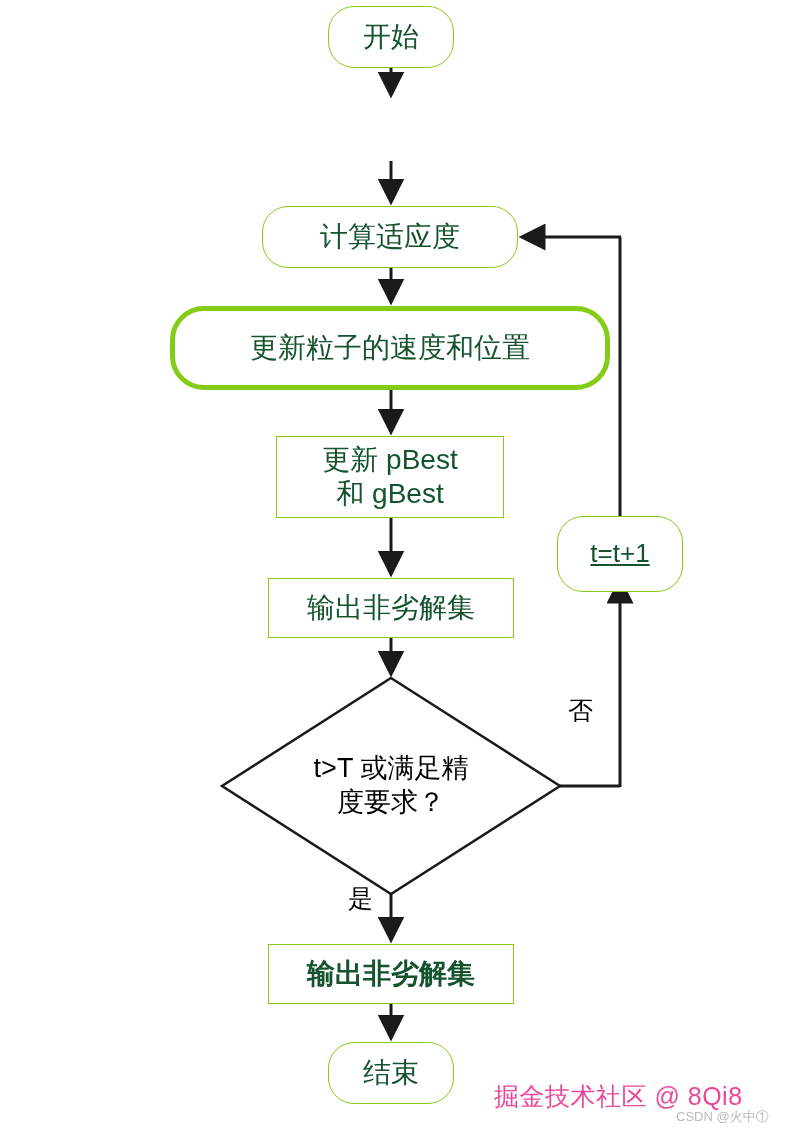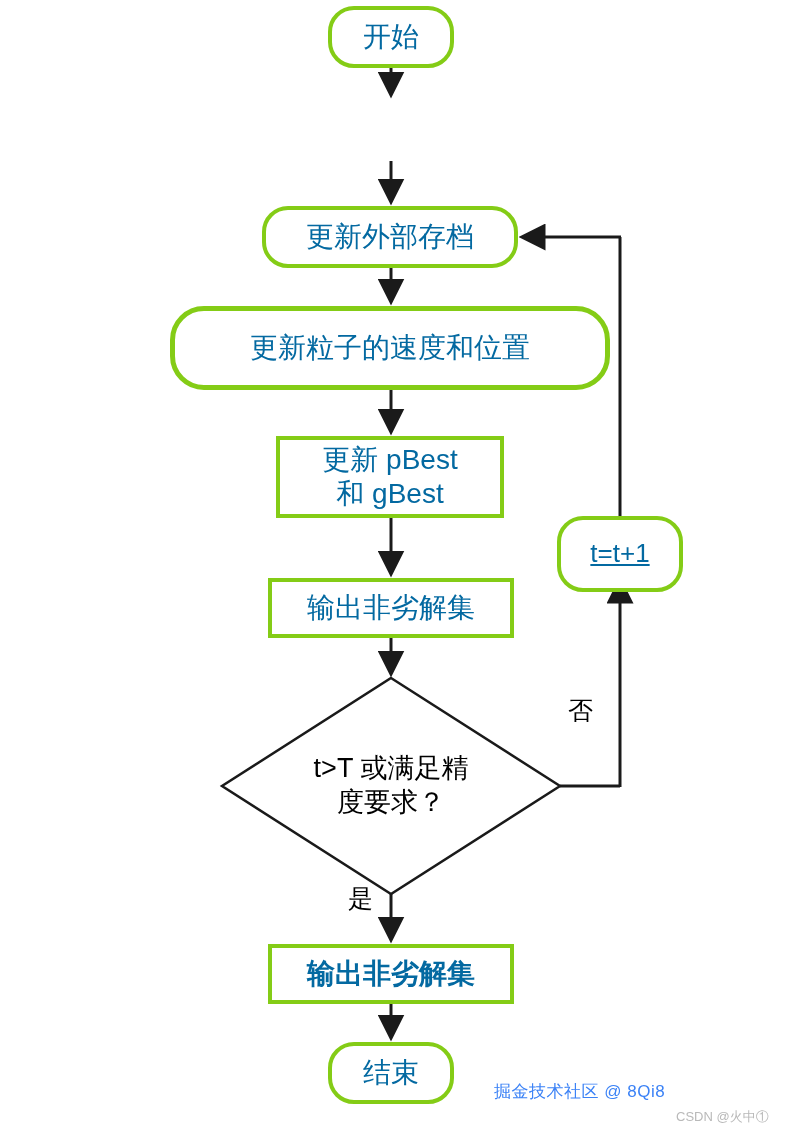--- a/index.html
+++ b/index.html
@@ -23,22 +23,22 @@
     height: 1137px;
   }
   .node {
     position: absolute;
     box-sizing: border-box;
     display: flex;
     align-items: center;
     justify-content: center;
     text-align: center;
     background: #ffffff;
-    border: 4px solid #84cc16;
-    color: #0369a1;
+    border: 1px solid #84cc16;
+    color: #14532d;
     line-height: 1.22;
     white-space: pre-line;
   }
   .rounded {
     border-radius: 26px;
   }
   .bold-node {
     border-width: 5px;
     border-radius: 34px;
   }
@@ -51,22 +51,22 @@
     white-space: pre-line;
     line-height: 1.25;
   }
   .edge-label {
     position: absolute;
     font-size: 25px;
     color: #000000;
   }
   .watermark {
     position: absolute;
-    color: #3b82f6;
-    font-size: 17px;
+    color: #ec4899;
+    font-size: 25px;
     letter-spacing: 0.5px;
     white-space: nowrap;
   }
   .watermark-small {
     position: absolute;
     color: #b9b9b9;
     font-size: 13px;
     white-space: nowrap;
   }
   svg.lines {
@@ -113,21 +113,21 @@
     <line x1="391" y1="894" x2="391" y2="939" stroke="#1a1a1a" stroke-width="3" marker-end="url(#arrow)"></line>
 
     <line x1="391" y1="1004" x2="391" y2="1037" stroke="#1a1a1a" stroke-width="3" marker-end="url(#arrow)"></line>
 
     <polygon points="391,678 560,786 391,894 222,786" fill="#ffffff" stroke="#1a1a1a" stroke-width="2.5"></polygon>
   </svg>
 
   <div class="node rounded" style="left:328px; top:6px; width:126px; height:62px; font-size:28px;">开始</div>
 
 
-  <div class="node rounded" style="left:262px; top:206px; width:256px; height:62px; font-size:28px;">更新外部存档</div>
+  <div class="node rounded" style="left:262px; top:206px; width:256px; height:62px; font-size:28px;">计算适应度</div>
 
   <div class="node rounded bold-node" style="left:170px; top:306px; width:440px; height:84px; font-size:28px;">更新粒子的速度和位置</div>
 
   <div class="node" style="left:276px; top:436px; width:228px; height:82px; font-size:28px;">更新 pBest
 和 gBest</div>
 
   <div class="node" style="left:268px; top:578px; width:246px; height:60px; font-size:28px;">输出非劣解集</div>
 
   <div class="diamond-label" style="left:262px; top:728px; width:258px; height:116px; font-size:27px;">t&gt;T 或满足精
 度要求？</div>

